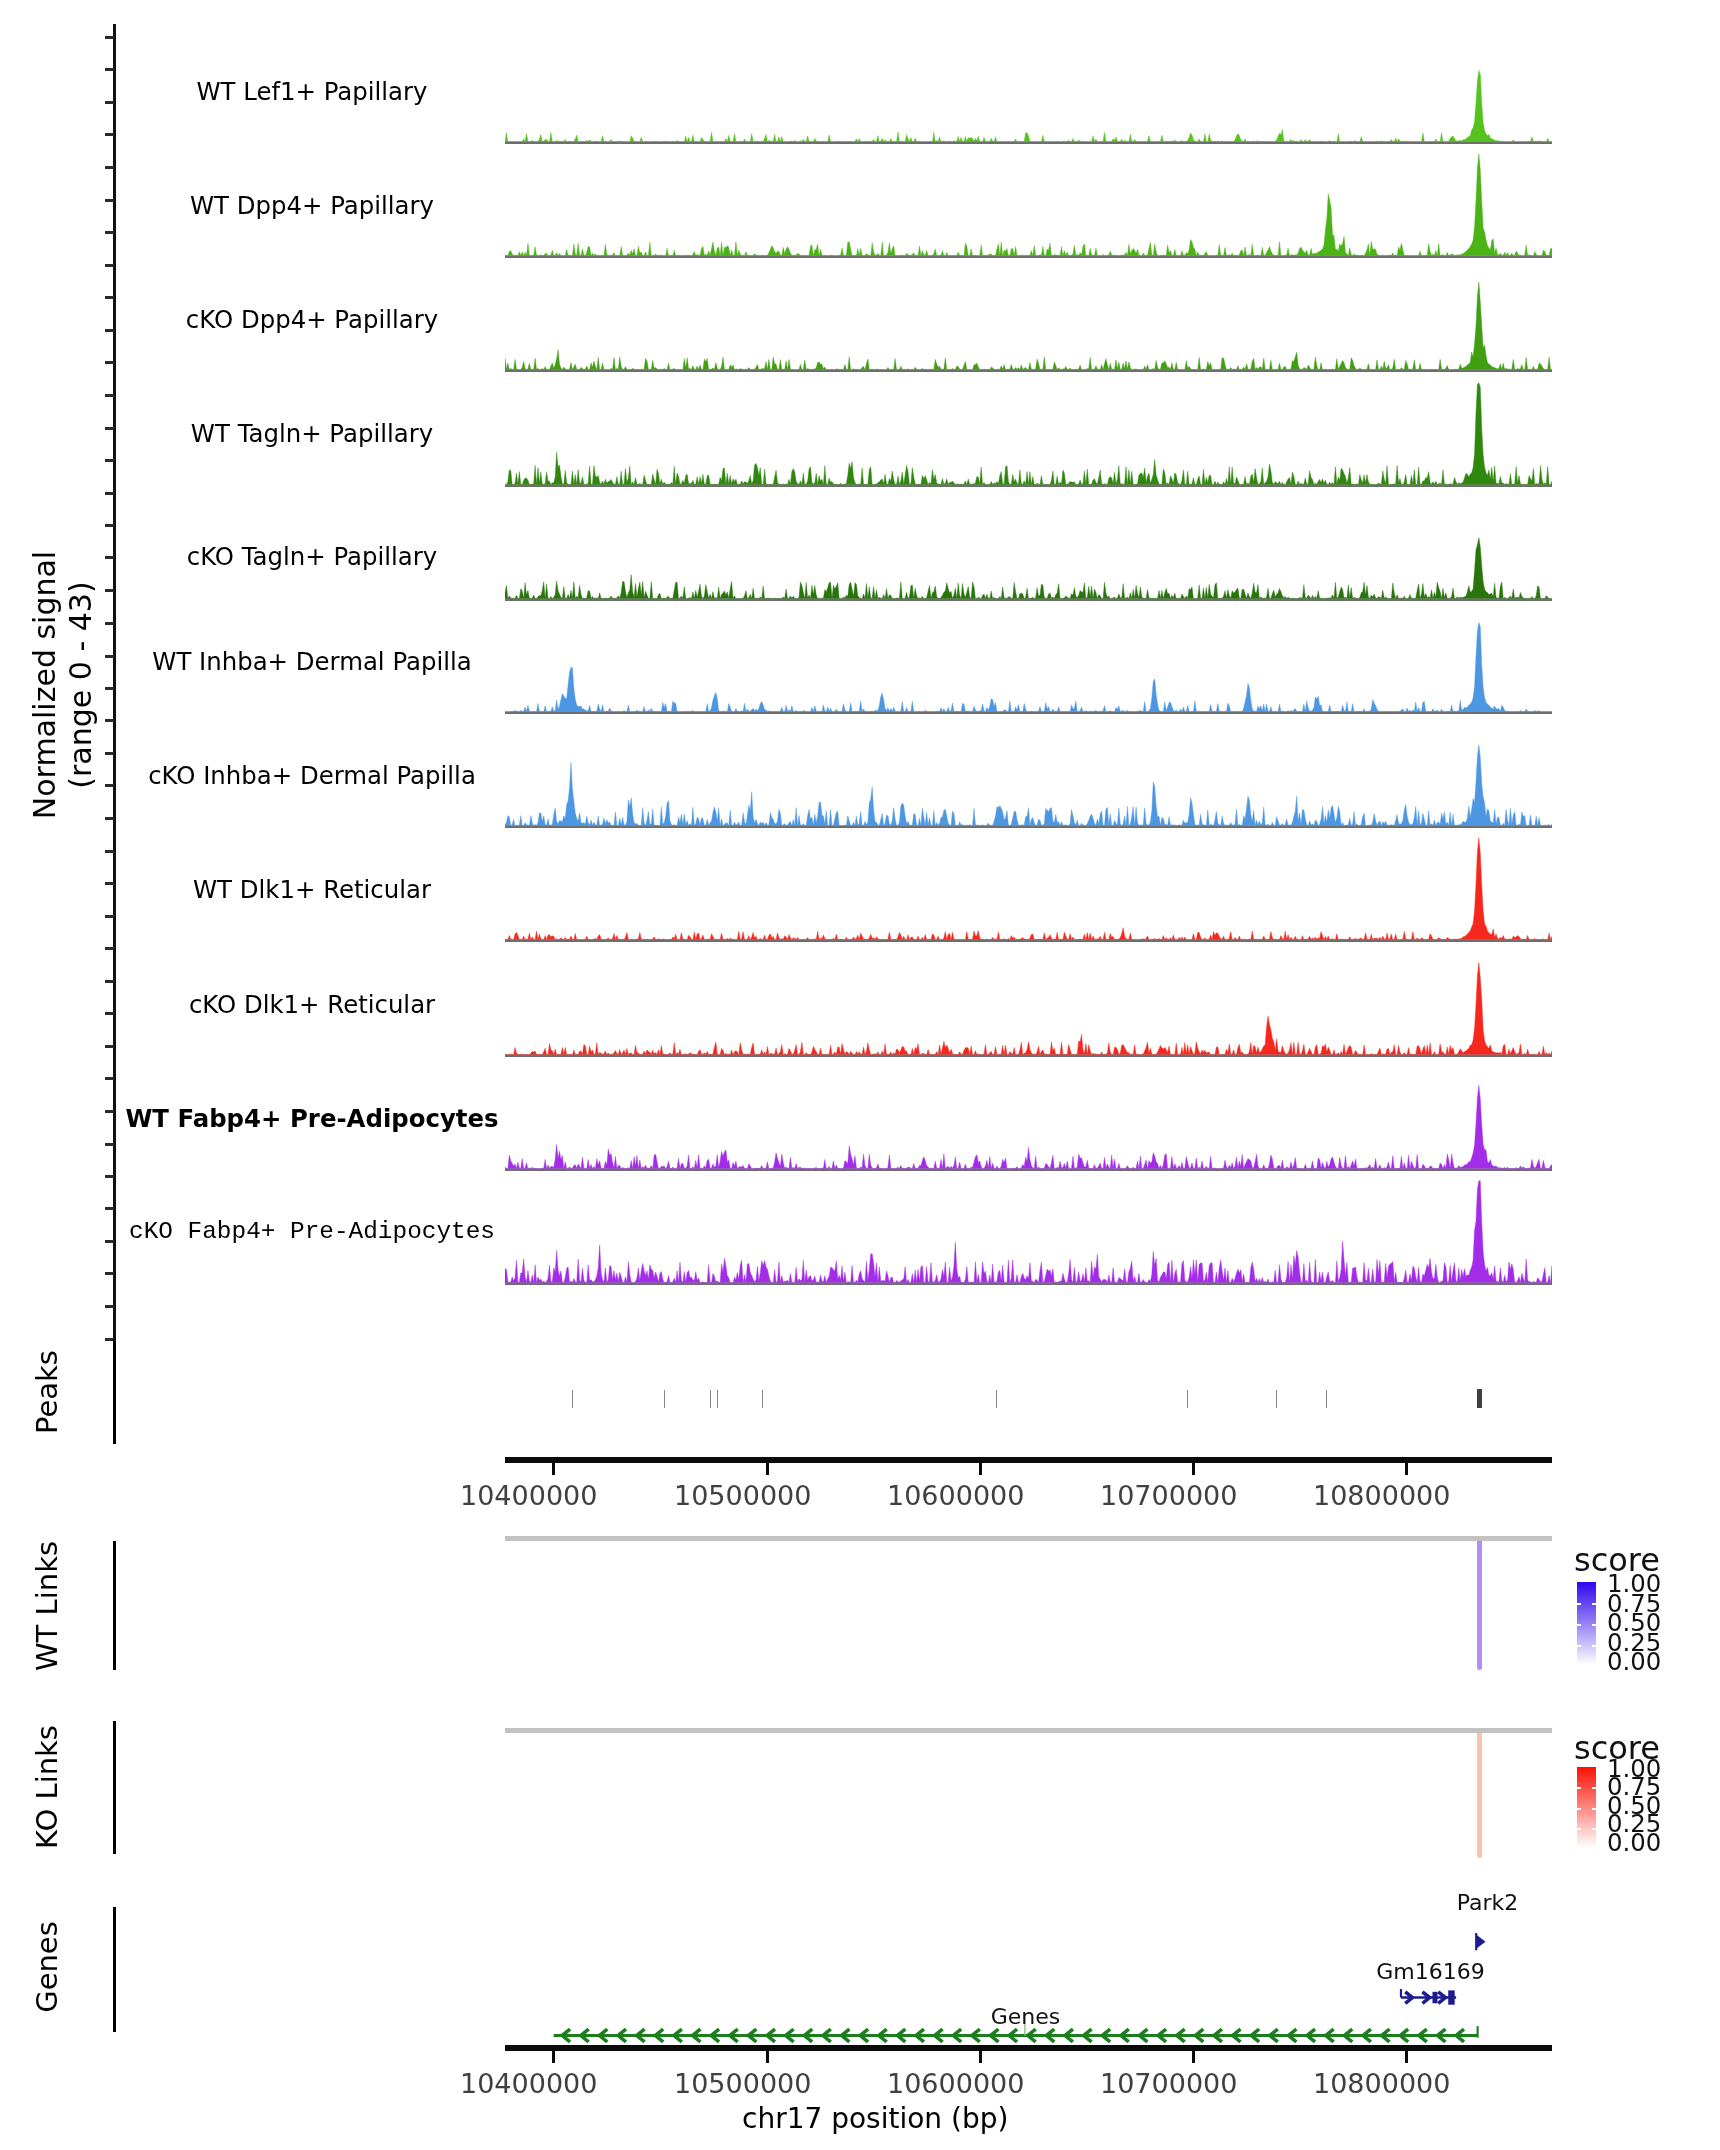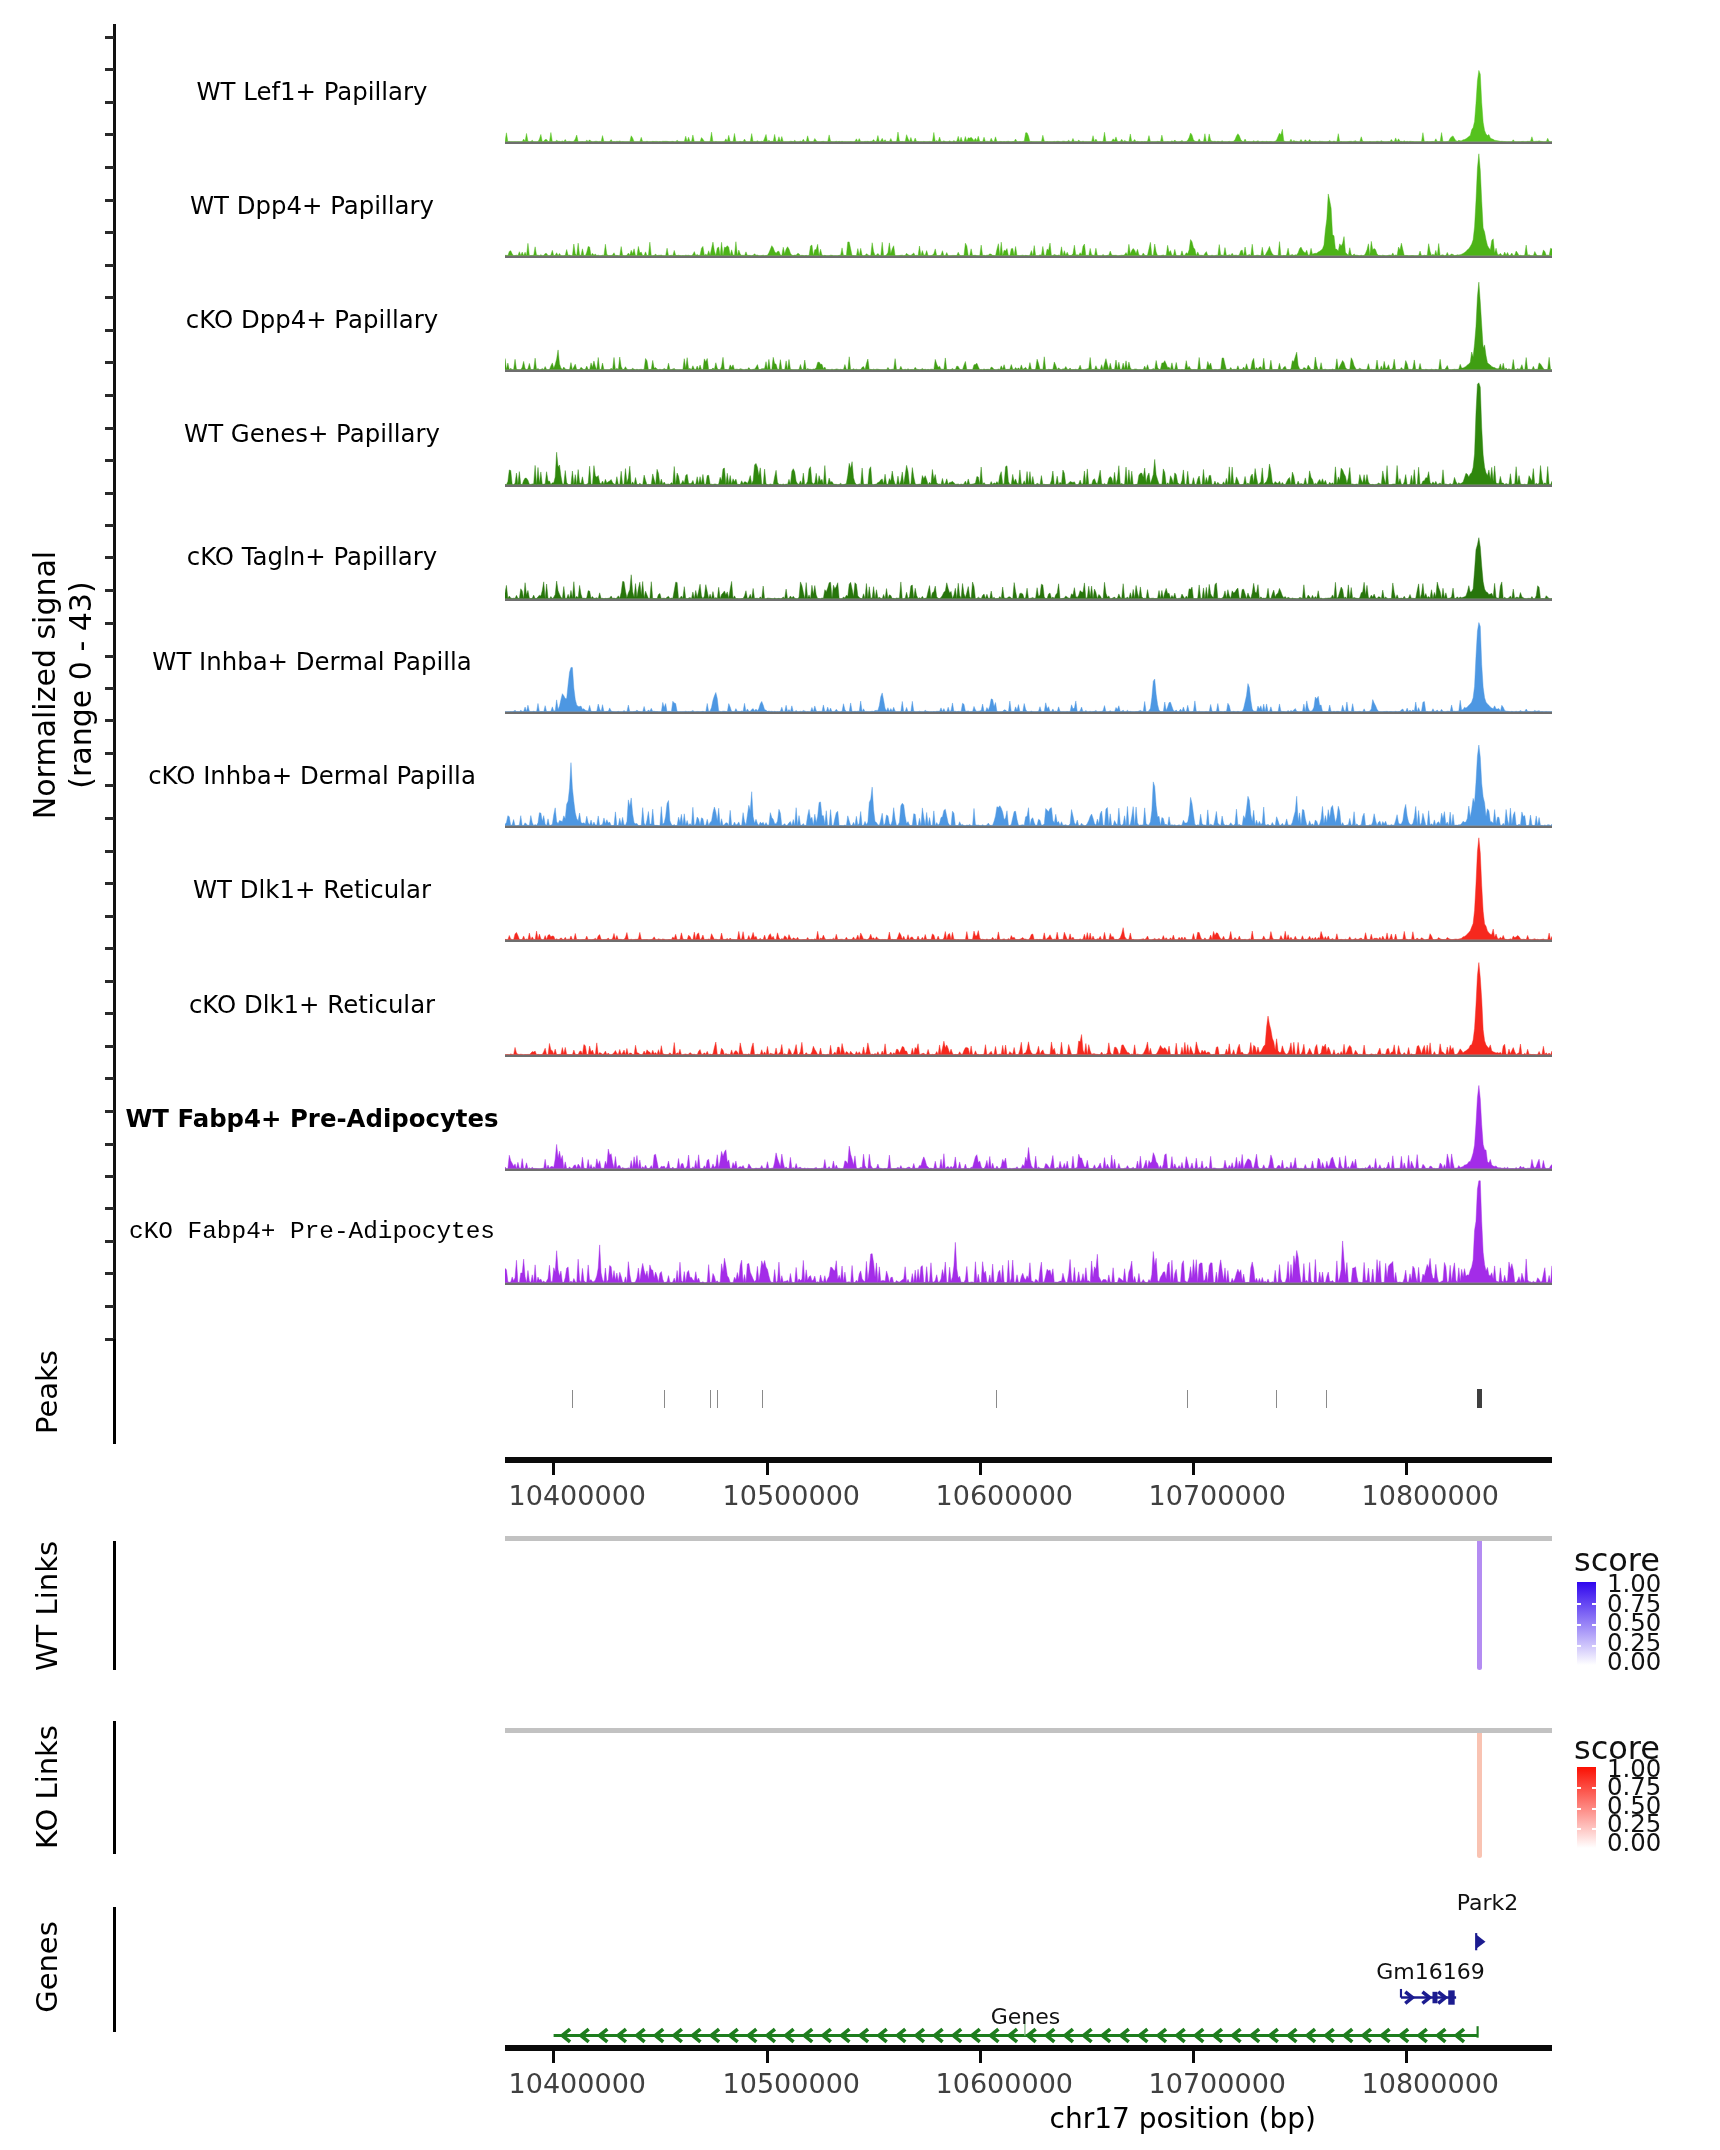--- a/index.html
+++ b/index.html
@@ -1,21 +1,21 @@
 <!DOCTYPE html>
 <html style="font-size:11.5px"><head>
 <meta charset="utf-8">
 <style>
   html,body{margin:0;padding:0;background:#fff;}
   body{width:1721px;height:2151px;position:relative;font-family:"DejaVu Sans","Liberation Sans",sans-serif;overflow:hidden;}
   .abs{position:absolute;}
   .rot{transform:rotate(-90deg);}
   .track-label{font-size:24.4px;color:#000;text-align:center;white-space:nowrap;}
   .sec-label{font-size:29px;color:#000;text-align:center;white-space:nowrap;}
-  .axis-num{font-size:27px;color:#404040;text-align:right;white-space:nowrap;}
+  .axis-num{font-size:27px;color:#404040;text-align:left;white-space:nowrap;}
   .gene-label{font-size:22px;color:#111;text-align:center;white-space:nowrap;}
   .legend-title{font-size:32px;color:#111;}
   .legend-num{font-size:24.4px;color:#111;line-height:20px;}
   svg{display:block;}
 </style>
 </head>
 <body>
 
 <div class="abs rot" style="left:-188px;top:649px;width:502px;height:72px;text-align:center;font-size:30px;color:#000;line-height:36px;">
   <div>Normalized signal</div>
@@ -86,21 +86,21 @@
         <rect x="0" y="147" width="1460" height="3.5" fill="#6e6e6e"></rect>
       </svg>
     </div>
     <div class="abs track-label" style="left: 61px; top: 305px; width: 502px;">cKO Dpp4+ Papillary</div>
     <div class="abs" style="left: 505px; top: 264px; width: 1047px; height: 108px;">
       <svg width="1047" height="108" viewBox="0 0 1460 150">
         <path d="M0,147 L0,131.5 L2,146.6 L4,137.9 L6,147.0 L8,144.9 L10,147.0 L12,147.0 L14,132.6 L16,146.6 L18,147.0 L20,147.0 L22,147.0 L24,143.7 L26,135.5 L28,145.5 L30,147.0 L32,145.7 L34,138.3 L36,146.7 L38,147.0 L40,146.6 L42,131.0 L44,146.9 L46,145.3 L48,147.0 L50,146.9 L52,145.5 L54,147.0 L56,142.7 L58,146.8 L60,147.0 L62,146.9 L64,141.8 L66,137.6 L68,145.2 L70,139.7 L72,132.3 L74,119.5 L76,139.1 L78,144.6 L80,146.8 L82,143.3 L84,146.2 L86,146.7 L88,147.0 L90,146.9 L92,137.2 L94,147.0 L96,143.5 L98,139.4 L100,146.9 L102,147.0 L104,146.9 L106,143.7 L108,145.5 L110,147.0 L112,146.5 L114,142.1 L116,146.7 L118,147.0 L120,137.6 L122,143.8 L124,134.9 L126,142.5 L128,147.0 L130,130.0 L132,147.0 L134,146.9 L136,137.8 L138,147.0 L140,147.0 L142,147.0 L144,147.0 L146,147.0 L148,144.9 L150,146.8 L152,130.0 L154,147.0 L156,145.2 L158,146.8 L160,129.4 L162,142.6 L164,146.7 L166,146.6 L168,142.9 L170,146.3 L172,147.0 L174,147.0 L176,146.8 L178,145.2 L180,146.6 L182,147.0 L184,146.5 L186,147.0 L188,146.7 L190,146.5 L192,147.0 L194,146.4 L196,131.5 L198,134.7 L200,147.0 L202,146.9 L204,146.5 L206,134.1 L208,145.2 L210,144.1 L212,146.2 L214,147.0 L216,146.4 L218,147.0 L220,146.8 L222,145.3 L224,146.6 L226,147.0 L228,138.0 L230,147.0 L232,146.9 L234,146.0 L236,145.4 L238,147.0 L240,147.0 L242,147.0 L244,147.0 L246,147.0 L248,147.0 L250,131.8 L252,145.1 L254,130.3 L256,145.6 L258,145.5 L260,146.9 L262,141.6 L264,146.4 L266,147.0 L268,142.0 L270,147.0 L272,140.7 L274,146.7 L276,147.0 L278,132.0 L280,136.4 L282,131.4 L284,147.0 L286,146.8 L288,146.6 L290,144.8 L292,146.3 L294,137.4 L296,145.1 L298,147.0 L300,147.0 L302,142.6 L304,129.8 L306,147.0 L308,146.6 L310,147.0 L312,147.0 L314,140.3 L316,144.2 L318,140.3 L320,147.0 L322,146.3 L324,146.4 L326,146.9 L328,145.7 L330,146.0 L332,147.0 L334,147.0 L336,146.4 L338,146.8 L340,144.1 L342,146.9 L344,147.0 L346,146.5 L348,146.3 L350,143.7 L352,140.0 L354,147.0 L356,146.9 L358,145.6 L360,145.6 L362,145.3 L364,135.9 L366,146.9 L368,132.7 L370,147.0 L372,147.0 L374,129.8 L376,138.5 L378,139.5 L380,146.6 L382,147.0 L384,133.1 L386,146.4 L388,146.8 L390,146.9 L392,134.8 L394,147.0 L396,132.8 L398,146.0 L400,147.0 L402,147.0 L404,147.0 L406,147.0 L408,147.0 L410,146.7 L412,139.8 L414,147.0 L416,146.4 L418,133.6 L420,147.0 L422,145.5 L424,146.4 L426,146.5 L428,147.0 L430,146.1 L432,146.1 L434,144.5 L436,136.9 L438,136.4 L440,139.6 L442,139.6 L444,145.7 L446,143.3 L448,147.0 L450,146.7 L452,147.0 L454,147.0 L456,146.3 L458,147.0 L460,146.9 L462,146.0 L464,146.3 L466,147.0 L468,146.5 L470,147.0 L472,146.8 L474,139.9 L476,146.9 L478,147.0 L480,129.1 L482,147.0 L484,147.0 L486,145.6 L488,147.0 L490,146.3 L492,147.0 L494,147.0 L496,146.9 L498,143.8 L500,142.7 L502,147.0 L504,138.4 L506,132.2 L508,146.9 L510,146.6 L512,147.0 L514,146.3 L516,147.0 L518,146.3 L520,146.4 L522,146.9 L524,147.0 L526,147.0 L528,147.0 L530,147.0 L532,147.0 L534,143.9 L536,146.9 L538,147.0 L540,146.4 L542,146.9 L544,131.7 L546,147.0 L548,147.0 L550,147.0 L552,142.4 L554,146.8 L556,147.0 L558,146.4 L560,147.0 L562,145.7 L564,147.0 L566,146.8 L568,146.7 L570,147.0 L572,143.8 L574,146.4 L576,146.7 L578,147.0 L580,146.8 L582,145.4 L584,146.9 L586,146.5 L588,147.0 L590,146.6 L592,147.0 L594,146.3 L596,146.4 L598,147.0 L600,132.7 L602,139.3 L604,143.8 L606,142.2 L608,146.4 L610,146.4 L612,146.5 L614,130.7 L616,147.0 L618,146.9 L620,147.0 L622,146.8 L624,145.4 L626,147.0 L628,146.8 L630,142.1 L632,142.5 L634,146.4 L636,147.0 L638,147.0 L640,140.8 L642,135.6 L644,147.0 L646,147.0 L648,147.0 L650,147.0 L652,147.0 L654,140.3 L656,139.8 L658,138.0 L660,143.1 L662,147.0 L664,146.7 L666,147.0 L668,146.0 L670,146.9 L672,146.6 L674,146.5 L676,147.0 L678,143.4 L680,144.3 L682,146.8 L684,147.0 L686,147.0 L688,146.1 L690,147.0 L692,141.7 L694,146.1 L696,140.1 L698,147.0 L700,146.6 L702,146.5 L704,146.4 L706,139.9 L708,146.1 L710,147.0 L712,144.0 L714,146.5 L716,144.5 L718,146.9 L720,140.4 L722,146.5 L724,145.5 L726,143.7 L728,146.8 L730,146.4 L732,137.2 L734,146.4 L736,146.8 L738,147.0 L740,145.8 L742,132.4 L744,138.5 L746,146.6 L748,146.4 L750,146.7 L752,129.1 L754,147.0 L756,147.0 L758,146.4 L760,146.8 L762,146.7 L764,146.5 L766,136.3 L768,141.1 L770,147.0 L772,144.5 L774,146.4 L776,147.0 L778,145.9 L780,146.2 L782,142.7 L784,146.3 L786,146.7 L788,144.8 L790,147.0 L792,146.9 L794,146.8 L796,146.4 L798,147.0 L800,145.7 L802,140.8 L804,147.0 L806,147.0 L808,147.0 L810,146.3 L812,145.8 L814,145.5 L816,130.0 L818,147.0 L820,146.5 L822,147.0 L824,141.5 L826,146.3 L828,146.3 L830,147.0 L832,140.1 L834,147.0 L836,138.8 L838,131.7 L840,140.2 L842,147.0 L844,138.1 L846,146.5 L848,146.6 L850,146.3 L852,133.6 L854,146.1 L856,136.6 L858,146.8 L860,146.3 L862,137.9 L864,146.1 L866,134.7 L868,146.5 L870,136.4 L872,144.4 L874,147.0 L876,147.0 L878,146.1 L880,146.0 L882,146.9 L884,147.0 L886,146.9 L888,147.0 L890,147.0 L892,142.1 L894,146.7 L896,140.1 L898,147.0 L900,147.0 L902,146.8 L904,145.5 L906,146.7 L908,134.3 L910,144.1 L912,146.9 L914,146.4 L916,137.6 L918,137.9 L920,134.5 L922,139.1 L924,144.2 L926,143.6 L928,146.3 L930,137.5 L932,146.7 L934,146.4 L936,137.0 L938,146.7 L940,146.9 L942,147.0 L944,146.7 L946,147.0 L948,146.7 L950,134.5 L952,144.9 L954,142.4 L956,145.9 L958,147.0 L960,146.8 L962,146.7 L964,147.0 L966,146.4 L968,130.0 L970,147.0 L972,146.9 L974,146.3 L976,146.4 L978,147.0 L980,135.7 L982,142.0 L984,137.7 L986,146.9 L988,147.0 L990,146.7 L992,146.8 L994,147.0 L996,146.5 L998,146.8 L1000,130.7 L1002,130.7 L1004,139.4 L1006,147.0 L1008,146.6 L1010,147.0 L1012,143.9 L1014,147.0 L1016,146.5 L1018,146.5 L1020,147.0 L1022,141.6 L1024,147.0 L1026,146.6 L1028,146.8 L1030,143.5 L1032,146.8 L1034,138.8 L1036,145.7 L1038,147.0 L1040,146.1 L1042,135.5 L1044,131.3 L1046,146.9 L1048,144.0 L1050,146.3 L1052,143.5 L1054,143.0 L1056,147.0 L1058,131.1 L1060,146.7 L1062,146.9 L1064,147.0 L1066,146.7 L1068,133.9 L1070,147.0 L1072,146.9 L1074,146.9 L1076,146.8 L1078,146.8 L1080,138.1 L1082,147.0 L1084,146.8 L1086,143.7 L1088,142.4 L1090,147.0 L1092,146.8 L1094,147.0 L1096,145.9 L1098,134.5 L1100,135.5 L1102,129.1 L1104,122.6 L1106,140.9 L1108,145.7 L1110,146.9 L1112,146.8 L1114,144.0 L1116,145.0 L1118,146.6 L1120,140.7 L1122,143.6 L1124,147.0 L1126,146.9 L1128,146.9 L1130,129.5 L1132,141.7 L1134,147.0 L1136,147.0 L1138,137.3 L1140,147.0 L1142,146.7 L1144,146.4 L1146,147.0 L1148,147.0 L1150,146.9 L1152,147.0 L1154,146.2 L1156,147.0 L1158,146.4 L1160,131.9 L1162,146.5 L1164,142.3 L1166,138.5 L1168,134.3 L1170,137.3 L1172,143.9 L1174,146.3 L1176,146.9 L1178,146.5 L1180,130.4 L1182,134.1 L1184,141.2 L1186,145.0 L1188,147.0 L1190,146.3 L1192,144.9 L1194,146.3 L1196,146.8 L1198,147.0 L1200,147.0 L1202,146.5 L1204,138.7 L1206,147.0 L1208,146.4 L1210,147.0 L1212,146.7 L1214,147.0 L1216,133.6 L1218,146.6 L1220,147.0 L1222,141.8 L1224,147.0 L1226,135.5 L1228,145.2 L1230,144.8 L1232,140.1 L1234,147.0 L1236,146.7 L1238,144.5 L1240,132.5 L1242,147.0 L1244,147.0 L1246,146.7 L1248,147.0 L1250,144.0 L1252,146.6 L1254,146.5 L1256,134.4 L1258,139.1 L1260,147.0 L1262,146.3 L1264,147.0 L1266,145.5 L1268,133.5 L1270,146.9 L1272,146.6 L1274,147.0 L1276,138.4 L1278,146.8 L1280,146.9 L1282,147.0 L1284,146.5 L1286,146.9 L1288,147.0 L1290,147.0 L1292,146.3 L1294,147.0 L1296,147.0 L1298,146.6 L1300,147.0 L1302,146.8 L1304,132.5 L1306,146.3 L1308,146.8 L1310,146.8 L1312,144.8 L1314,141.3 L1316,147.0 L1318,147.0 L1320,147.0 L1322,146.8 L1324,146.4 L1326,146.7 L1328,146.6 L1330,146.3 L1332,139.6 L1334,144.8 L1336,144.7 L1338,143.6 L1340,142.5 L1342,140.5 L1344,139.3 L1346,136.8 L1348,122.4 L1350,129.4 L1352,111.0 L1354,86.5 L1356,45.2 L1358,25.0 L1360,52.8 L1362,85.2 L1364,116.4 L1366,112.5 L1368,127.4 L1370,137.3 L1372,139.3 L1374,140.6 L1376,142.6 L1378,143.8 L1380,144.2 L1382,145.4 L1384,145.6 L1386,145.3 L1388,139.0 L1390,146.7 L1392,138.0 L1394,146.9 L1396,144.6 L1398,147.0 L1400,145.7 L1402,147.0 L1404,146.3 L1406,132.9 L1408,146.8 L1410,147.0 L1412,145.4 L1414,146.5 L1416,145.3 L1418,140.1 L1420,147.0 L1422,147.0 L1424,130.1 L1426,146.9 L1428,146.3 L1430,147.0 L1432,147.0 L1434,142.4 L1436,147.0 L1438,146.3 L1440,146.9 L1442,137.6 L1444,139.0 L1446,142.2 L1448,145.4 L1450,147.0 L1452,146.9 L1454,146.3 L1456,129.8 L1458,147.0 L1460,147.0 L1460,147 Z" fill="#3f9e12" stroke="#3f9e12" stroke-width="0.6"></path>
         <rect x="0" y="147" width="1460" height="3.5" fill="#6e6e6e"></rect>
       </svg>
     </div>
-    <div class="abs track-label" style="left: 61px; top: 419px; width: 502px;">WT Genes+ Papillary</div>
+    <div class="abs track-label" style="left: 61px; top: 419px; width: 502px;">WT Tagln+ Papillary</div>
     <div class="abs" style="left: 505px; top: 379px; width: 1047px; height: 108px;">
       <svg width="1047" height="108" viewBox="0 0 1460 150">
         <path d="M0,147 L0,146.7 L2,147.0 L4,142.6 L6,126.5 L8,127.3 L10,146.3 L12,147.0 L14,145.1 L16,130.9 L18,146.3 L20,128.8 L22,146.6 L24,147.0 L26,141.3 L28,137.9 L30,138.0 L32,140.9 L34,146.4 L36,146.7 L38,146.0 L40,145.9 L42,120.2 L44,146.8 L46,123.1 L48,144.9 L50,129.3 L52,146.6 L54,146.4 L56,145.9 L58,129.0 L60,142.2 L62,141.9 L64,146.8 L66,144.5 L68,144.5 L70,136.5 L72,101.8 L74,122.4 L76,119.7 L78,135.0 L80,145.6 L82,146.4 L84,127.3 L86,144.1 L88,146.7 L90,146.8 L92,146.9 L94,128.0 L96,147.0 L98,133.1 L100,147.0 L102,126.0 L104,143.9 L106,145.5 L108,136.1 L110,146.4 L112,147.0 L114,146.3 L116,145.0 L118,121.3 L120,146.7 L122,146.2 L124,120.5 L126,134.6 L128,136.7 L130,134.3 L132,143.9 L134,146.0 L136,142.0 L138,146.6 L140,139.6 L142,144.6 L144,143.1 L146,142.1 L148,139.8 L150,144.0 L152,146.1 L154,146.8 L156,135.9 L158,146.6 L160,146.8 L162,128.3 L164,146.9 L166,146.1 L168,124.6 L170,143.9 L172,137.6 L174,121.3 L176,147.0 L178,143.1 L180,147.0 L182,137.1 L184,146.6 L186,146.9 L188,145.1 L190,146.7 L192,147.0 L194,133.7 L196,141.0 L198,147.0 L200,146.6 L202,146.9 L204,146.5 L206,132.1 L208,140.0 L210,147.0 L212,125.6 L214,131.1 L216,146.5 L218,139.3 L220,146.6 L222,143.4 L224,146.7 L226,146.3 L228,146.1 L230,146.8 L232,144.2 L234,146.1 L236,121.7 L238,146.5 L240,130.8 L242,135.4 L244,146.6 L246,145.5 L248,141.1 L250,145.2 L252,134.2 L254,132.6 L256,145.2 L258,145.7 L260,145.1 L262,141.1 L264,146.9 L266,146.0 L268,136.0 L270,146.4 L272,135.9 L274,145.0 L276,132.8 L278,146.4 L280,146.6 L282,134.4 L284,133.9 L286,146.2 L288,146.3 L290,146.9 L292,146.1 L294,146.2 L296,147.0 L298,146.0 L300,136.8 L302,141.6 L304,125.0 L306,123.9 L308,146.9 L310,131.1 L312,146.0 L314,134.3 L316,146.1 L318,138.8 L320,142.9 L322,139.3 L324,146.9 L326,146.6 L328,146.9 L330,141.6 L332,145.8 L334,143.0 L336,143.2 L338,145.3 L340,141.2 L342,134.4 L344,145.7 L346,141.4 L348,119.6 L350,117.4 L352,122.8 L354,134.2 L356,123.6 L358,146.1 L360,147.0 L362,125.3 L364,145.9 L366,146.8 L368,147.0 L370,146.0 L372,146.7 L374,146.8 L376,136.3 L378,127.0 L380,143.6 L382,146.8 L384,146.6 L386,147.0 L388,146.0 L390,147.0 L392,146.2 L394,146.7 L396,139.6 L398,146.5 L400,128.4 L402,124.8 L404,129.2 L406,142.3 L408,145.9 L410,146.6 L412,141.7 L414,146.8 L416,130.9 L418,147.0 L420,146.0 L422,142.4 L424,125.3 L426,122.0 L428,143.6 L430,146.0 L432,144.5 L434,131.2 L436,146.8 L438,134.5 L440,141.8 L442,139.5 L444,147.0 L446,120.4 L448,146.3 L450,146.7 L452,137.9 L454,143.6 L456,142.7 L458,146.2 L460,146.6 L462,146.6 L464,147.0 L466,146.7 L468,144.9 L470,147.0 L472,146.9 L474,146.5 L476,145.4 L478,134.0 L480,117.3 L482,124.6 L484,115.0 L486,137.3 L488,144.2 L490,146.9 L492,147.0 L494,145.9 L496,146.7 L498,123.8 L500,146.1 L502,146.8 L504,146.3 L506,146.9 L508,125.6 L510,122.0 L512,146.9 L514,147.0 L516,146.6 L518,146.0 L520,144.1 L522,143.3 L524,140.3 L526,139.0 L528,146.1 L530,132.4 L532,145.9 L534,146.9 L536,138.6 L538,142.1 L540,128.0 L542,139.9 L544,146.3 L546,147.0 L548,135.1 L550,147.0 L552,141.5 L554,129.3 L556,146.7 L558,133.7 L560,120.1 L562,128.6 L564,146.4 L566,145.9 L568,123.2 L570,136.2 L572,145.8 L574,146.7 L576,146.6 L578,146.2 L580,146.6 L582,134.3 L584,138.7 L586,134.5 L588,140.2 L590,147.0 L592,143.7 L594,146.1 L596,125.8 L598,139.6 L600,132.9 L602,144.8 L604,146.2 L606,146.0 L608,146.9 L610,138.3 L612,146.4 L614,144.9 L616,138.9 L618,146.4 L620,143.9 L622,143.7 L624,142.4 L626,144.4 L628,146.3 L630,146.4 L632,146.0 L634,147.0 L636,146.1 L638,146.7 L640,146.0 L642,142.1 L644,146.8 L646,139.1 L648,146.4 L650,146.5 L652,146.0 L654,145.8 L656,144.6 L658,135.8 L660,136.4 L662,146.1 L664,122.4 L666,146.3 L668,144.2 L670,146.7 L672,147.0 L674,146.9 L676,147.0 L678,142.7 L680,146.8 L682,144.5 L684,145.9 L686,142.8 L688,146.0 L690,134.3 L692,128.9 L694,145.6 L696,146.2 L698,121.9 L700,120.8 L702,142.7 L704,146.8 L706,146.4 L708,132.7 L710,143.3 L712,139.0 L714,145.1 L716,146.0 L718,126.5 L720,145.8 L722,146.3 L724,141.5 L726,146.7 L728,128.7 L730,146.3 L732,128.9 L734,146.9 L736,135.7 L738,146.9 L740,147.0 L742,144.9 L744,146.0 L746,147.0 L748,134.4 L750,146.7 L752,146.5 L754,146.9 L756,146.9 L758,146.7 L760,146.7 L762,141.0 L764,128.0 L766,147.0 L768,146.5 L770,135.2 L772,146.9 L774,143.6 L776,145.9 L778,126.6 L780,131.1 L782,146.9 L784,146.3 L786,144.9 L788,142.6 L790,143.4 L792,143.9 L794,143.1 L796,147.0 L798,147.0 L800,146.2 L802,140.7 L804,146.4 L806,145.6 L808,128.0 L810,146.8 L812,125.1 L814,146.9 L816,146.3 L818,146.7 L820,140.4 L822,138.7 L824,144.0 L826,146.2 L828,136.9 L830,126.8 L832,145.4 L834,146.9 L836,145.3 L838,147.0 L840,146.3 L842,138.5 L844,135.8 L846,137.9 L848,145.9 L850,129.9 L852,146.0 L854,139.0 L856,120.6 L858,146.1 L860,145.3 L862,146.7 L864,146.2 L866,122.5 L868,146.8 L870,126.4 L872,145.9 L874,128.2 L876,146.7 L878,147.0 L880,146.6 L882,146.2 L884,133.8 L886,131.0 L888,130.9 L890,136.8 L892,123.9 L894,143.9 L896,135.1 L898,130.7 L900,145.4 L902,139.6 L904,132.9 L906,111.8 L908,133.5 L910,140.1 L912,146.1 L914,146.4 L916,146.3 L918,125.1 L920,130.0 L922,146.9 L924,144.4 L926,146.9 L928,134.6 L930,138.8 L932,145.5 L934,130.6 L936,133.2 L938,143.9 L940,146.2 L942,146.9 L944,141.3 L946,126.5 L948,146.2 L950,146.9 L952,128.4 L954,146.2 L956,146.3 L958,146.5 L960,137.3 L962,146.5 L964,147.0 L966,139.0 L968,135.0 L970,147.0 L972,146.9 L974,125.8 L976,146.2 L978,137.0 L980,144.4 L982,134.2 L984,134.1 L986,147.0 L988,147.0 L990,142.1 L992,147.0 L994,143.6 L996,146.2 L998,146.7 L1000,147.0 L1002,143.0 L1004,146.9 L1006,138.3 L1008,146.3 L1010,122.2 L1012,146.9 L1014,122.5 L1016,144.9 L1018,145.7 L1020,136.2 L1022,140.8 L1024,146.4 L1026,147.0 L1028,146.9 L1030,146.1 L1032,135.6 L1034,146.3 L1036,144.8 L1038,146.7 L1040,135.3 L1042,132.2 L1044,143.9 L1046,124.6 L1048,137.0 L1050,146.7 L1052,145.4 L1054,143.0 L1056,123.7 L1058,146.4 L1060,144.5 L1062,142.3 L1064,136.4 L1066,118.2 L1068,127.7 L1070,143.7 L1072,146.5 L1074,142.7 L1076,144.7 L1078,145.5 L1080,142.3 L1082,147.0 L1084,143.9 L1086,146.9 L1088,147.0 L1090,143.0 L1092,139.1 L1094,137.0 L1096,146.9 L1098,129.5 L1100,135.2 L1102,146.9 L1104,147.0 L1106,142.1 L1108,146.3 L1110,145.4 L1112,146.1 L1114,146.0 L1116,137.6 L1118,146.4 L1120,145.9 L1122,127.8 L1124,136.8 L1126,140.0 L1128,146.9 L1130,145.0 L1132,146.3 L1134,142.5 L1136,139.7 L1138,144.4 L1140,138.8 L1142,145.0 L1144,141.0 L1146,146.5 L1148,147.0 L1150,143.7 L1152,146.0 L1154,144.4 L1156,146.9 L1158,122.2 L1160,146.2 L1162,136.2 L1164,141.3 L1166,124.0 L1168,126.5 L1170,131.9 L1172,135.5 L1174,144.9 L1176,137.5 L1178,123.1 L1180,146.3 L1182,146.0 L1184,146.8 L1186,146.6 L1188,146.0 L1190,147.0 L1192,133.0 L1194,140.3 L1196,144.7 L1198,133.2 L1200,144.4 L1202,132.9 L1204,143.2 L1206,146.5 L1208,146.9 L1210,146.6 L1212,147.0 L1214,146.7 L1216,146.5 L1218,144.7 L1220,145.7 L1222,146.4 L1224,127.9 L1226,138.7 L1228,146.1 L1230,120.5 L1232,146.7 L1234,147.0 L1236,146.9 L1238,146.2 L1240,146.0 L1242,146.2 L1244,120.3 L1246,144.7 L1248,138.6 L1250,146.6 L1252,147.0 L1254,143.3 L1256,133.0 L1258,147.0 L1260,147.0 L1262,146.5 L1264,134.1 L1266,146.0 L1268,126.2 L1270,147.0 L1272,147.0 L1274,122.7 L1276,146.4 L1278,146.6 L1280,142.1 L1282,141.5 L1284,137.3 L1286,137.6 L1288,128.9 L1290,144.0 L1292,146.4 L1294,143.1 L1296,146.2 L1298,142.4 L1300,146.7 L1302,145.9 L1304,144.6 L1306,146.7 L1308,126.3 L1310,146.3 L1312,146.0 L1314,146.8 L1316,146.8 L1318,145.5 L1320,146.8 L1322,145.7 L1324,136.9 L1326,142.5 L1328,146.3 L1330,144.4 L1332,145.6 L1334,144.8 L1336,143.4 L1338,137.5 L1340,131.3 L1342,132.6 L1344,136.3 L1346,132.0 L1348,130.5 L1350,123.0 L1352,104.2 L1354,46.6 L1356,7.1 L1358,5.0 L1360,11.1 L1362,68.1 L1364,105.6 L1366,122.6 L1368,130.4 L1370,134.1 L1372,126.5 L1374,139.0 L1376,122.9 L1378,142.6 L1380,120.9 L1382,144.8 L1384,145.5 L1386,145.3 L1388,135.5 L1390,144.7 L1392,144.7 L1394,146.9 L1396,145.5 L1398,146.3 L1400,146.5 L1402,131.8 L1404,147.0 L1406,146.1 L1408,145.9 L1410,122.0 L1412,145.0 L1414,134.4 L1416,145.3 L1418,146.7 L1420,146.8 L1422,146.3 L1424,147.0 L1426,146.6 L1428,134.5 L1430,138.5 L1432,142.0 L1434,124.6 L1436,147.0 L1438,144.9 L1440,146.3 L1442,144.9 L1444,120.4 L1446,139.4 L1448,146.5 L1450,144.5 L1452,146.1 L1454,121.7 L1456,146.4 L1458,147.0 L1460,142.3 L1460,147 Z" fill="#2f870d" stroke="#2f870d" stroke-width="0.6"></path>
         <rect x="0" y="147" width="1460" height="3.5" fill="#6e6e6e"></rect>
       </svg>
     </div>
     <div class="abs track-label" style="left: 61px; top: 533px; width: 502px; margin-top: 9px;">cKO Tagln+ Papillary</div>
     <div class="abs" style="left: 505px; top: 493px; width: 1047px; height: 108px;">
       <svg width="1047" height="108" viewBox="0 0 1460 150">
         <path d="M0,147 L0,139.6 L2,128.5 L4,146.4 L6,143.4 L8,146.0 L10,146.8 L12,146.3 L14,146.7 L16,142.4 L18,146.5 L20,146.8 L22,133.2 L24,136.4 L26,147.0 L28,124.8 L30,141.8 L32,135.6 L34,146.4 L36,146.9 L38,146.6 L40,142.1 L42,146.9 L44,146.9 L46,144.3 L48,142.4 L50,143.3 L52,135.5 L54,123.6 L56,147.0 L58,126.6 L60,146.5 L62,147.0 L64,144.0 L66,146.8 L68,145.0 L70,141.4 L72,122.5 L74,135.9 L76,140.8 L78,145.1 L80,146.7 L82,130.1 L84,146.7 L86,146.7 L88,141.0 L90,146.8 L92,135.6 L94,146.1 L96,123.4 L98,146.3 L100,143.8 L102,145.9 L104,128.6 L106,140.8 L108,146.9 L110,146.2 L112,146.8 L114,145.8 L116,135.9 L118,136.4 L120,146.3 L122,144.0 L124,146.8 L126,146.4 L128,145.7 L130,147.0 L132,138.9 L134,146.8 L136,146.5 L138,147.0 L140,146.6 L142,146.8 L144,146.5 L146,146.1 L148,143.3 L150,146.9 L152,146.1 L154,146.9 L156,146.1 L158,143.1 L160,146.3 L162,138.6 L164,123.1 L166,123.3 L168,136.6 L170,145.6 L172,139.0 L174,134.6 L176,113.7 L178,137.5 L180,145.1 L182,126.0 L184,145.1 L186,133.0 L188,124.0 L190,142.1 L192,123.1 L194,145.9 L196,136.6 L198,142.0 L200,146.8 L202,146.7 L204,123.4 L206,146.8 L208,146.8 L210,146.9 L212,147.0 L214,141.4 L216,139.7 L218,147.0 L220,146.4 L222,146.3 L224,146.8 L226,144.9 L228,143.8 L230,147.0 L232,146.2 L234,146.5 L236,135.7 L238,124.0 L240,124.5 L242,147.0 L244,146.0 L246,143.3 L248,146.3 L250,130.3 L252,146.4 L254,147.0 L256,146.2 L258,145.5 L260,147.0 L262,137.7 L264,146.9 L266,135.6 L268,145.3 L270,136.7 L272,126.9 L274,143.5 L276,147.0 L278,143.5 L280,127.5 L282,137.0 L284,146.7 L286,140.8 L288,146.9 L290,137.2 L292,146.8 L294,145.5 L296,146.9 L298,131.2 L300,146.8 L302,141.1 L304,139.2 L306,136.3 L308,141.5 L310,137.6 L312,146.3 L314,133.4 L316,123.0 L318,146.9 L320,143.1 L322,147.0 L324,146.8 L326,147.0 L328,147.0 L330,146.8 L332,146.8 L334,143.0 L336,136.0 L338,146.8 L340,145.9 L342,141.0 L344,146.9 L346,132.8 L348,146.8 L350,146.5 L352,146.4 L354,147.0 L356,144.5 L358,146.8 L360,129.4 L362,147.0 L364,147.0 L366,146.2 L368,146.3 L370,146.6 L372,146.9 L374,147.0 L376,146.2 L378,147.0 L380,146.8 L382,146.6 L384,147.0 L386,146.6 L388,144.6 L390,146.5 L392,133.7 L394,146.7 L396,146.5 L398,143.3 L400,146.1 L402,143.7 L404,146.4 L406,147.0 L408,147.0 L410,145.1 L412,123.7 L414,128.7 L416,138.1 L418,147.0 L420,124.6 L422,146.1 L424,141.8 L426,146.8 L428,128.4 L430,140.8 L432,128.8 L434,142.0 L436,146.9 L438,146.9 L440,147.0 L442,146.1 L444,146.4 L446,134.5 L448,137.3 L450,132.3 L452,124.8 L454,124.3 L456,146.6 L458,128.3 L460,133.1 L462,130.0 L464,124.8 L466,146.9 L468,147.0 L470,147.0 L472,144.7 L474,146.1 L476,142.4 L478,143.6 L480,127.0 L482,124.2 L484,133.4 L486,144.0 L488,124.7 L490,127.0 L492,143.0 L494,145.5 L496,146.6 L498,147.0 L500,140.2 L502,147.0 L504,125.9 L506,146.5 L508,130.5 L510,146.6 L512,145.9 L514,130.3 L516,146.7 L518,134.6 L520,146.3 L522,145.2 L524,146.3 L526,147.0 L528,141.1 L530,147.0 L532,133.0 L534,146.7 L536,141.7 L538,142.6 L540,146.9 L542,146.6 L544,147.0 L546,146.0 L548,146.5 L550,146.0 L552,123.7 L554,147.0 L556,147.0 L558,146.4 L560,138.1 L562,147.0 L564,144.4 L566,129.2 L568,128.0 L570,146.3 L572,132.5 L574,142.8 L576,146.9 L578,145.7 L580,146.8 L582,143.8 L584,147.0 L586,146.5 L588,145.7 L590,136.8 L592,128.8 L594,146.5 L596,138.8 L598,137.3 L600,129.5 L602,144.5 L604,146.6 L606,146.9 L608,145.5 L610,142.4 L612,138.0 L614,136.4 L616,124.9 L618,132.9 L620,139.2 L622,136.9 L624,146.7 L626,142.0 L628,132.5 L630,146.7 L632,125.5 L634,142.6 L636,146.3 L638,125.9 L640,140.2 L642,145.3 L644,138.4 L646,130.2 L648,144.4 L650,146.8 L652,123.8 L654,130.1 L656,147.0 L658,146.8 L660,144.9 L662,146.3 L664,147.0 L666,142.5 L668,140.5 L670,146.8 L672,140.9 L674,146.6 L676,146.9 L678,136.4 L680,146.8 L682,145.0 L684,147.0 L686,146.7 L688,146.8 L690,144.1 L692,146.7 L694,130.8 L696,145.8 L698,146.5 L700,146.4 L702,144.6 L704,144.3 L706,146.2 L708,147.0 L710,124.6 L712,137.0 L714,146.8 L716,146.7 L718,139.7 L720,139.4 L722,140.7 L724,146.9 L726,145.3 L728,132.4 L730,146.8 L732,146.7 L734,146.1 L736,145.3 L738,146.7 L740,145.6 L742,131.8 L744,143.7 L746,142.2 L748,126.8 L750,127.9 L752,144.7 L754,146.9 L756,146.7 L758,140.5 L760,139.2 L762,146.3 L764,144.8 L766,146.8 L768,141.7 L770,139.2 L772,126.3 L774,147.0 L776,146.8 L778,146.6 L780,146.2 L782,143.2 L784,144.9 L786,146.2 L788,146.9 L790,140.3 L792,142.1 L794,131.7 L796,143.9 L798,145.4 L800,142.3 L802,135.8 L804,137.8 L806,138.1 L808,125.1 L810,146.7 L812,145.1 L814,129.7 L816,144.3 L818,129.5 L820,146.9 L822,133.6 L824,138.5 L826,147.0 L828,141.1 L830,142.9 L832,146.7 L834,146.7 L836,124.2 L838,139.6 L840,145.1 L842,143.2 L844,147.0 L846,146.8 L848,145.6 L850,144.8 L852,147.0 L854,146.2 L856,140.4 L858,145.5 L860,146.3 L862,126.2 L864,146.3 L866,146.3 L868,144.7 L870,147.0 L872,138.8 L874,146.8 L876,134.1 L878,146.6 L880,128.7 L882,139.0 L884,146.1 L886,130.7 L888,144.4 L890,146.6 L892,146.4 L894,146.9 L896,134.4 L898,145.8 L900,146.7 L902,146.4 L904,146.3 L906,146.9 L908,146.8 L910,146.5 L912,135.7 L914,146.6 L916,135.6 L918,146.8 L920,138.7 L922,132.7 L924,139.9 L926,139.6 L928,146.6 L930,142.5 L932,145.9 L934,139.2 L936,146.7 L938,147.0 L940,146.4 L942,146.8 L944,140.6 L946,144.1 L948,147.0 L950,143.3 L952,146.4 L954,133.3 L956,134.3 L958,130.9 L960,147.0 L962,146.9 L964,147.0 L966,146.1 L968,127.9 L970,146.4 L972,146.8 L974,132.1 L976,147.0 L978,131.3 L980,146.4 L982,127.1 L984,140.1 L986,143.9 L988,145.5 L990,127.7 L992,125.0 L994,146.9 L996,146.4 L998,146.8 L1000,146.4 L1002,143.7 L1004,136.2 L1006,146.1 L1008,134.5 L1010,142.6 L1012,146.5 L1014,136.1 L1016,139.2 L1018,137.8 L1020,134.4 L1022,132.2 L1024,146.2 L1026,146.9 L1028,134.3 L1030,133.8 L1032,140.2 L1034,146.8 L1036,139.1 L1038,144.0 L1040,146.8 L1042,138.9 L1044,125.6 L1046,138.2 L1048,138.9 L1050,127.5 L1052,146.9 L1054,144.5 L1056,146.5 L1058,146.2 L1060,146.6 L1062,145.2 L1064,132.6 L1066,146.5 L1068,146.8 L1070,140.3 L1072,135.1 L1074,144.7 L1076,140.8 L1078,139.0 L1080,132.7 L1082,137.3 L1084,143.0 L1086,145.8 L1088,143.9 L1090,146.8 L1092,145.2 L1094,146.1 L1096,147.0 L1098,146.1 L1100,146.8 L1102,146.8 L1104,147.0 L1106,147.0 L1108,145.4 L1110,145.8 L1112,146.7 L1114,127.7 L1116,145.8 L1118,146.3 L1120,141.9 L1122,144.5 L1124,147.0 L1126,142.4 L1128,146.9 L1130,144.0 L1132,146.5 L1134,136.0 L1136,146.7 L1138,146.2 L1140,147.0 L1142,147.0 L1144,146.4 L1146,146.5 L1148,146.1 L1150,146.1 L1152,145.7 L1154,141.8 L1156,146.2 L1158,124.2 L1160,146.9 L1162,144.4 L1164,137.6 L1166,130.8 L1168,134.2 L1170,146.2 L1172,144.7 L1174,147.0 L1176,127.8 L1178,146.5 L1180,131.5 L1182,146.3 L1184,145.3 L1186,146.1 L1188,146.6 L1190,146.8 L1192,145.4 L1194,138.8 L1196,137.6 L1198,124.2 L1200,141.9 L1202,128.5 L1204,145.0 L1206,146.6 L1208,142.0 L1210,144.9 L1212,140.7 L1214,145.9 L1216,146.8 L1218,144.3 L1220,144.8 L1222,147.0 L1224,135.1 L1226,146.4 L1228,144.8 L1230,146.3 L1232,147.0 L1234,146.8 L1236,146.8 L1238,125.1 L1240,138.4 L1242,147.0 L1244,141.6 L1246,146.9 L1248,146.6 L1250,146.2 L1252,146.9 L1254,143.6 L1256,147.0 L1258,147.0 L1260,146.2 L1262,141.2 L1264,146.7 L1266,146.3 L1268,146.8 L1270,146.3 L1272,135.8 L1274,126.4 L1276,146.3 L1278,140.5 L1280,125.9 L1282,144.3 L1284,139.8 L1286,145.6 L1288,143.9 L1290,146.1 L1292,134.6 L1294,146.7 L1296,138.3 L1298,144.6 L1300,123.9 L1302,131.8 L1304,137.1 L1306,147.0 L1308,132.5 L1310,145.8 L1312,138.9 L1314,146.7 L1316,146.5 L1318,146.1 L1320,144.5 L1322,132.3 L1324,146.8 L1326,146.5 L1328,144.4 L1330,146.5 L1332,144.8 L1334,145.6 L1336,145.2 L1338,144.4 L1340,143.2 L1342,137.5 L1344,128.9 L1346,137.7 L1348,137.0 L1350,133.2 L1352,107.7 L1354,78.8 L1356,71.9 L1358,62.0 L1360,75.1 L1362,101.4 L1364,123.5 L1366,133.6 L1368,137.5 L1370,138.4 L1372,141.2 L1374,140.7 L1376,139.6 L1378,144.5 L1380,125.7 L1382,145.5 L1384,146.2 L1386,146.5 L1388,129.3 L1390,123.7 L1392,146.9 L1394,144.9 L1396,146.7 L1398,146.7 L1400,145.9 L1402,143.2 L1404,146.9 L1406,133.6 L1408,146.8 L1410,145.1 L1412,145.2 L1414,146.2 L1416,138.5 L1418,144.5 L1420,145.6 L1422,146.9 L1424,147.0 L1426,146.7 L1428,146.5 L1430,147.0 L1432,144.1 L1434,147.0 L1436,147.0 L1438,143.0 L1440,129.0 L1442,131.3 L1444,147.0 L1446,146.9 L1448,146.8 L1450,147.0 L1452,142.9 L1454,145.0 L1456,146.9 L1458,147.0 L1460,146.9 L1460,147 Z" fill="#27750b" stroke="#27750b" stroke-width="0.6"></path>

